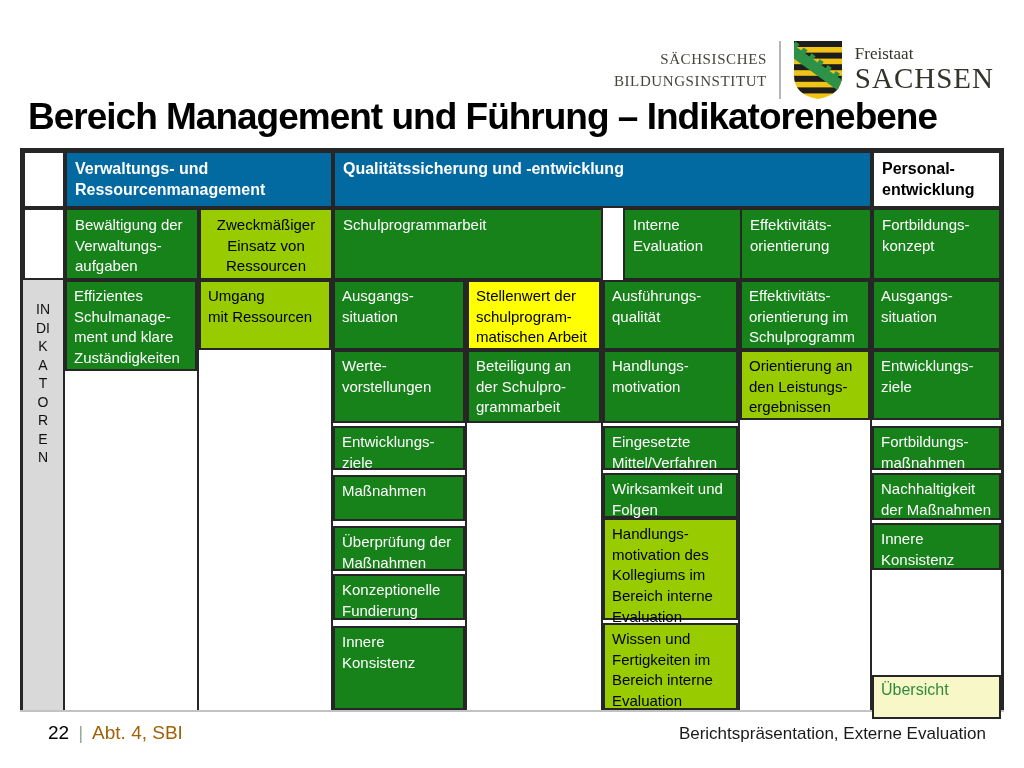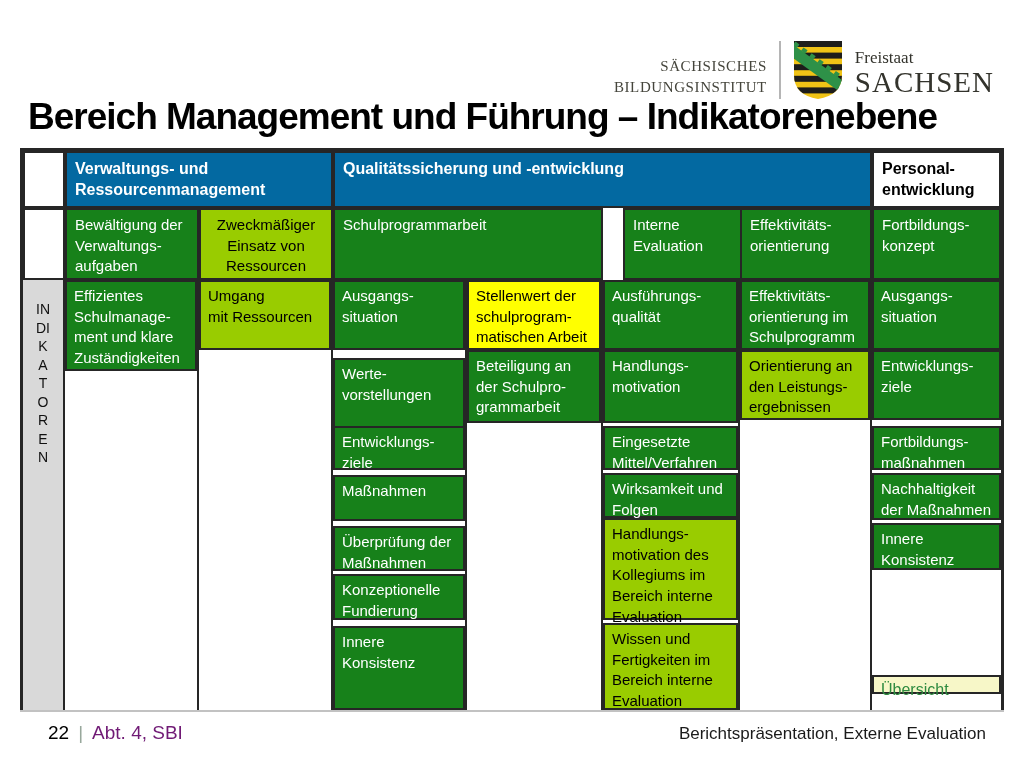--- a/index.html
+++ b/index.html
@@ -1,19 +1,19 @@
 <!DOCTYPE html>
 <html><head>
 <meta charset="utf-8">
 <style>
   html,body{margin:0;padding:0;background:#e8e8e8;}
   .slide{position:relative;width:1024px;height:768px;background:#ffffff;overflow:hidden;
          font-family:"Liberation Sans",sans-serif;}
   
-  .logo{position:absolute;top:38px;right:30px;display:flex;align-items:flex-end;gap:12px;}
+  .logo{position:absolute;top:38px;right:30px;display:flex;align-items:center;gap:12px;}
   .logo-institute{text-align:right;font-family:"Liberation Serif",serif;font-size:15px;
                   letter-spacing:.6px;color:#45453c;line-height:1.45;padding-top:4px;}
   .logo-divider{width:2px;height:58px;background:#b5b5b5;margin-top:2px;}
   .shield{display:block;margin-top:3px;}
   .logo-state{font-family:"Liberation Serif",serif;color:#33332c;padding-top:2px;}
   .freistaat{font-size:17px;line-height:1.15;}
   .sachsen{font-size:29px;letter-spacing:1px;line-height:1.1;}
   
   .title{position:absolute;left:28px;top:96px;margin:0;font-size:37px;font-weight:bold;
          letter-spacing:-1px;color:#000;white-space:nowrap;}
@@ -34,21 +34,21 @@
           text-align:center;color:#111;}
   .cell{position:absolute;left:0;right:0;border:2px solid #262626;padding:4px 7px;
         font-size:15px;line-height:1.38;white-space:pre-line;}
   .cell.g{background:#17811A;color:#fff;}
   .cell.l{background:#99CC00;color:#000;}
   .cell.y{background:#FFFF00;color:#000;}
   .cell.p{background:#F7F7C8;color:#2E8B40;font-size:16px;padding-top:2px;}
   
   .footer-left{position:absolute;left:48px;top:722px;font-size:19px;color:#000;}
   .footer-sep{color:#98a89c;margin:0 9px;}
-  .footer-dept{color:#701a75;}
+  .footer-dept{color:#a16207;}
   .footer-right{position:absolute;right:38px;top:724px;font-size:17px;color:#1a1a1a;}
 </style>
 </head>
 <body>
 
 <div class="slide">
 
   <div class="logo">
     <div class="logo-institute">
       <div>SÄCHSISCHES</div>
@@ -124,21 +124,21 @@
     </div>
 
     <div class="bodycol" style="left:176px;width:134px;">
       <div class="cell l" style="top:0;height:70px;">Umgang
 mit Ressourcen</div>
     </div>
 
     <div class="bodycol" style="left:310px;width:134px;">
       <div class="cell g" style="top:0;height:70px;">Ausgangs-
 situation</div>
-      <div class="cell g" style="top:70px;height:73px;margin-top:8px;">Werte-
+      <div class="cell g" style="top:70px;height:73px;">Werte-
 vorstellungen</div>
       <div class="cell g" style="top:146px;height:44px;">Entwicklungs-
 ziele</div>
       <div class="cell g" style="top:195px;height:46px;">Maßnahmen</div>
       <div class="cell g" style="top:246px;height:45px;">Überprüfung der
 Maßnahmen</div>
       <div class="cell g" style="top:294px;height:46px;">Konzeptionelle
 Fundierung</div>
       <div class="cell g" style="top:346px;height:84px;">Innere
 Konsistenz</div>
@@ -186,21 +186,21 @@
       <div class="cell g" style="top:0;height:70px;">Ausgangs-
 situation</div>
       <div class="cell g" style="top:70px;height:70px;">Entwicklungs-
 ziele</div>
       <div class="cell g" style="top:146px;height:44px;">Fortbildungs-
 maßnahmen</div>
       <div class="cell g" style="top:193px;height:47px;">Nachhaltigkeit
 der Maßnahmen</div>
       <div class="cell g" style="top:243px;height:47px;">Innere
 Konsistenz</div>
-      <div class="cell p" style="top:395px;height:19px;">Übersicht</div>
+      <div class="cell p" style="top:395px;height:44px;">Übersicht</div>
     </div>
   </div>
 
   <div class="footer-left">
     <span>22</span><span class="footer-sep">|</span><span class="footer-dept">Abt. 4, SBI</span>
   </div>
   <div class="footer-right">Berichtspräsentation, Externe Evaluation</div>
 
 </div>
 

